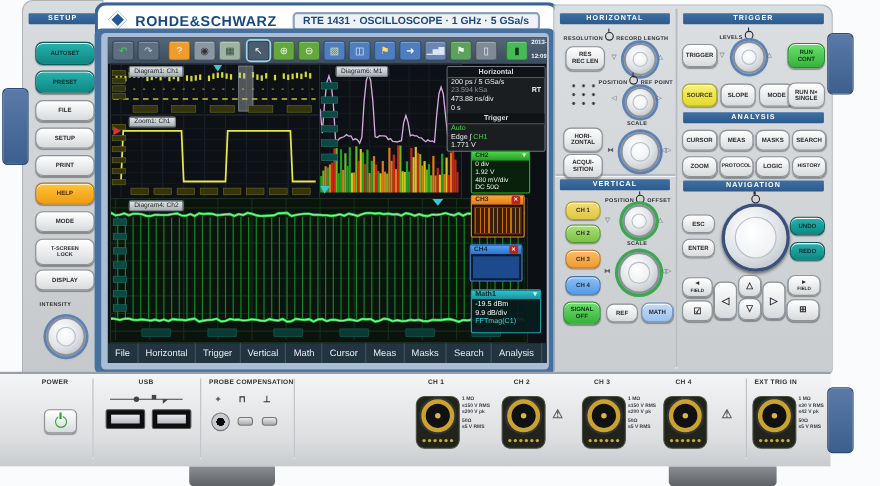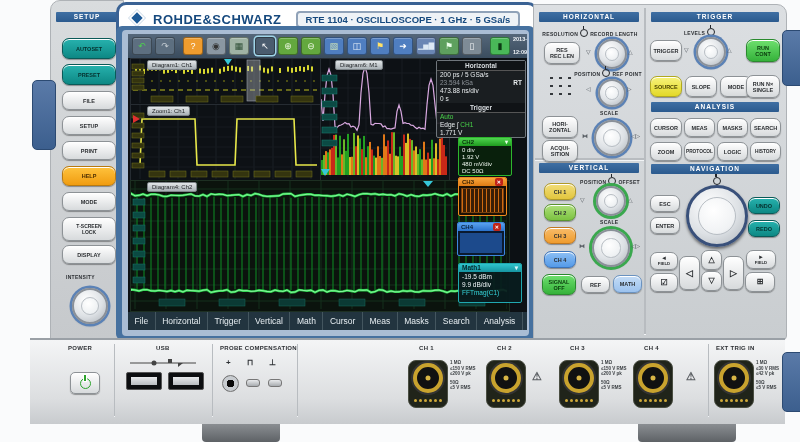--- a/index.html
+++ b/index.html
@@ -1,18 +1,18 @@
 <!DOCTYPE html>
 <html><head>
 <meta charset="utf-8">
 <style>
   html,body{margin:0;padding:0;}
   body{width:800px;height:442px;background:#fafbfc;font-family:"Liberation Sans",sans-serif;position:relative;overflow:hidden;}
   .abs{position:absolute;}
-  .device{position:absolute;inset:0;margin-left:30px;}
+  .device{position:absolute;inset:0;}
   
   .hdr{background:linear-gradient(#3f6fa3,#2b5a8e);color:#fff;font-size:6.5px;font-weight:bold;letter-spacing:1px;text-align:center;line-height:10px;height:10px;border-radius:1px;}
   .btn{position:absolute;display:flex;flex-direction:column;align-items:center;justify-content:center;font-size:5.5px;font-weight:bold;color:#2a2d30;background:linear-gradient(#ffffff,#d7dadc);border:1px solid #8d9296;border-radius:7px;box-shadow:0 1px 1px rgba(0,0,0,.35), inset 0 1px 0 #fff;line-height:6px;text-align:center;cursor:pointer;}
   .btn.teal{background:linear-gradient(#27b2ae,#0d8884);color:#05302e;border-color:#0a5a58;}
   .btn.orange{background:linear-gradient(#ffc33d,#f09c10);color:#4a2d00;border-color:#b87a10;}
   .btn.green{background:linear-gradient(#6fe06f,#35b23a);color:#0a3a0d;border-color:#2a8a2e;}
   .btn.yellow{background:linear-gradient(#f7f27a,#e3d928);color:#4a4200;border-color:#b0a820;}
   .btn.ch1{background:linear-gradient(#f2dd7a,#e2c63e);border-color:#b09a2a;}
   .btn.ch2{background:linear-gradient(#aee07a,#7cc242);border-color:#5a9430;}
   .btn.ch3{background:linear-gradient(#f8bc6a,#ef9c2e);border-color:#c07820;}
@@ -89,21 +89,21 @@
       <span>DISPLAY</span>
     </div>
   <div class="lbl" style="left:36px;top:274px;">INTENSITY</div>
   <div class="knob blue" style="left:42px;top:288px;width:32px;height:32px;">
       <div class="face"></div>
     </div>
 
   <div class="abs" style="left:86px;top:2px;width:416px;height:28px;background:#fff;border:3px solid #3a6294;border-bottom:none;border-radius:10px 10px 0 0;display:flex;align-items:center;">
     <span class="abs" style="left:12px;top:7px;width:12px;height:12px;background:#1e5a96;transform:rotate(45deg);box-shadow:inset 0 0 0 2px #fff, inset 0 0 0 4px #1e5a96;"></span>
     <span style="margin-left:34px;font-size:13px;font-weight:bold;color:#16497e;letter-spacing:.5px;">ROHDE&amp;SCHWARZ</span>
-    <span style="margin-left:14px;font-size:9.5px;font-weight:bold;color:#16497e;border:2px solid #90a2b8;border-radius:4px;padding:1px 8px;background:#eef2f6;">RTE 1104  ·  OSCILLOSCOPE  ·  1 GHz  ·  5 GSa/s</span>
+    <span style="margin-left:14px;font-size:9.5px;font-weight:bold;color:#16497e;border:2px solid #90a2b8;border-radius:4px;padding:1px 8px;background:#eef2f6;">RTE 1431  ·  OSCILLOSCOPE  ·  1 GHz  ·  5 GSa/s</span>
   </div>
 
   <div class="abs" style="left:86px;top:26px;width:419px;height:314px;background:#46719f;border-radius:6px;">
     <div class="abs" style="left:6px;top:4px;right:6px;bottom:4px;background:#aabdd4;border-radius:4px;"></div>
   </div>
 
   <div class="abs" style="left:98px;top:34px;width:399px;height:296px;background:#0c1014;overflow:hidden;">
 
     <div class="abs" style="left:0;top:0;width:399px;height:24px;background:linear-gradient(#55677a,#3a4c5e);display:flex;align-items:center;padding-left:4px;box-sizing:border-box;">
       <div class="ticon" style="background:#5d6f80;color:#4fd24f;">↶</div>

